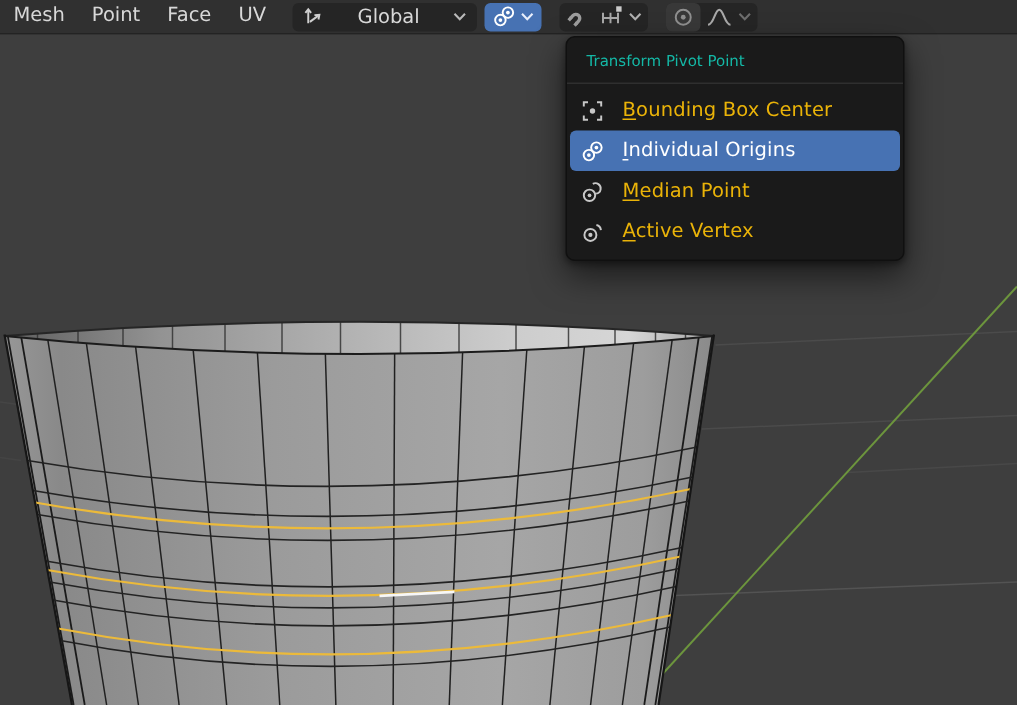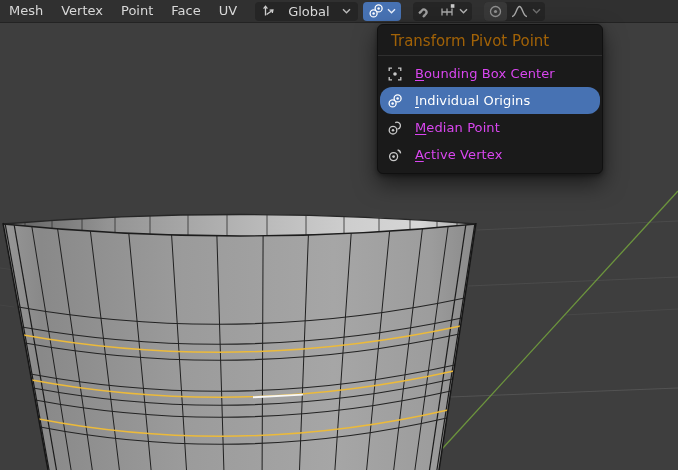--- a/index.html
+++ b/index.html
@@ -16,62 +16,61 @@
   }
   .hmenu{display:flex;align-items:center;height:100%;}
   .hmenu .mi{
     padding:0 9px;color:#d8d8d8;font-size:13px;line-height:22px;cursor:default;
   }
   .wgt{
     display:flex;align-items:center;height:19px;border-radius:4px;
     background:#252525;color:#d8d8d8;font-size:13px;
   }
   .wgt .cell{display:flex;align-items:center;height:19px;padding:0 4px;}
-  .orient{margin-left:9px;padding:0 7px;gap:12px;}
+  .orient{margin-left:9px;padding:0 7px;gap:22px;}
   .pivotbtn{margin-left:5px;background:#4772b3;padding:0 5px;gap:3px;}
   .snapgrp{margin-left:12px;}
   .propgrp{margin-left:12px;}
   .cell.lit{background:#383838;border-radius:4px;}
   .chev{display:inline-block;}
   svg.ic{display:block;}
   
   .vp{
     position:absolute;left:0;top:23px;width:678px;height:447px;background:#3e3e3e;
   }
   .vp svg.scene{position:absolute;left:0;top:0;}
   
   .pmenu{
     position:absolute;left:377px;top:1px;width:226px;box-sizing:border-box;
     background:#1a1a1a;border:1px solid #101010;border-radius:6px;
     box-shadow:0 10px 22px rgba(0,0,0,.55),0 2px 5px rgba(0,0,0,.4);
     padding:3px 0 5px 0;
   }
   .pmenu .title{
     height:26px;display:flex;align-items:center;padding-left:13px;
-    color:#a16207;font-size:15px;
+    color:#14b8a6;font-size:10px;
   }
   .pmenu .sep{height:1px;background:#2f2f2f;margin:1px 0 4px 0;}
   .prow{
     height:27px;margin:0 2px;display:flex;align-items:center;
-    padding-left:7px;border-radius:4px;color:#d946ef;font-size:13px;cursor:default;
+    padding-left:7px;border-radius:4px;color:#eab308;font-size:13px;cursor:default;
   }
   .prow .txt{margin-left:12px;letter-spacing:.1px;}
-  .prow.sel{background:#4772b3;color:#ffffff;border-radius:12px;}
+  .prow.sel{background:#4772b3;color:#ffffff;}
   .prow .accel{text-decoration:underline;text-underline-offset:2px;}
   .micon{width:16px;height:16px;flex:0 0 16px;}
 </style>
 </head>
 <body>
 
 <div class="screen">
 
   <div class="hdr">
     <div class="hmenu">
       <span class="mi">Mesh</span>
-      <span class="mi">Vertex</span>
       <span class="mi">Point</span>
       <span class="mi">Face</span>
       <span class="mi">UV</span>
     </div>
 
     <div class="wgt orient">
       <span>
         <svg class="ic" width="14" height="14" viewBox="0 0 14 14">
           <g stroke="#cfcfcf" stroke-width="1.3" fill="none">
             <path d="M3.5,11.5 L3.5,3.2"></path>

